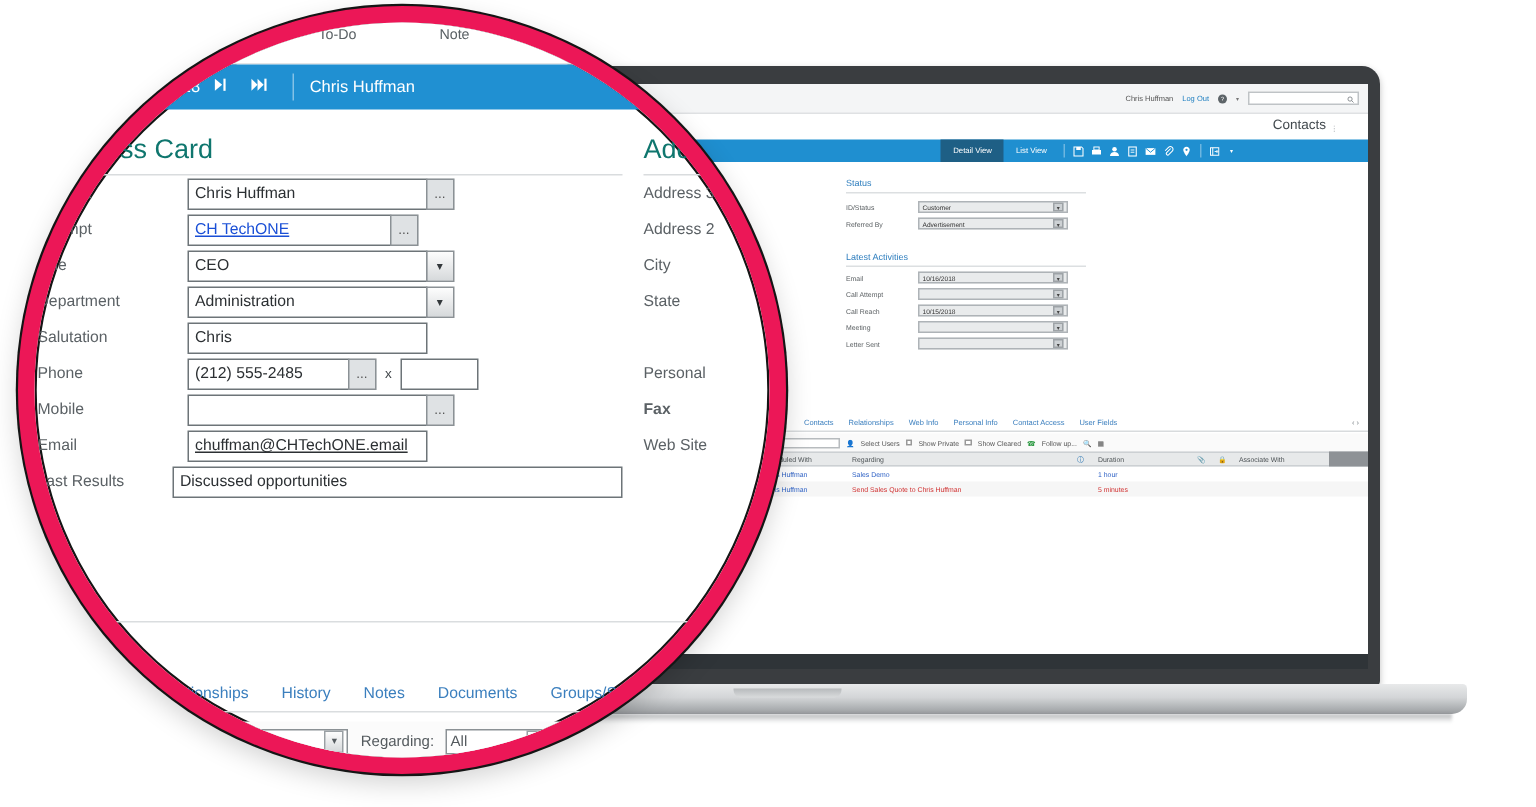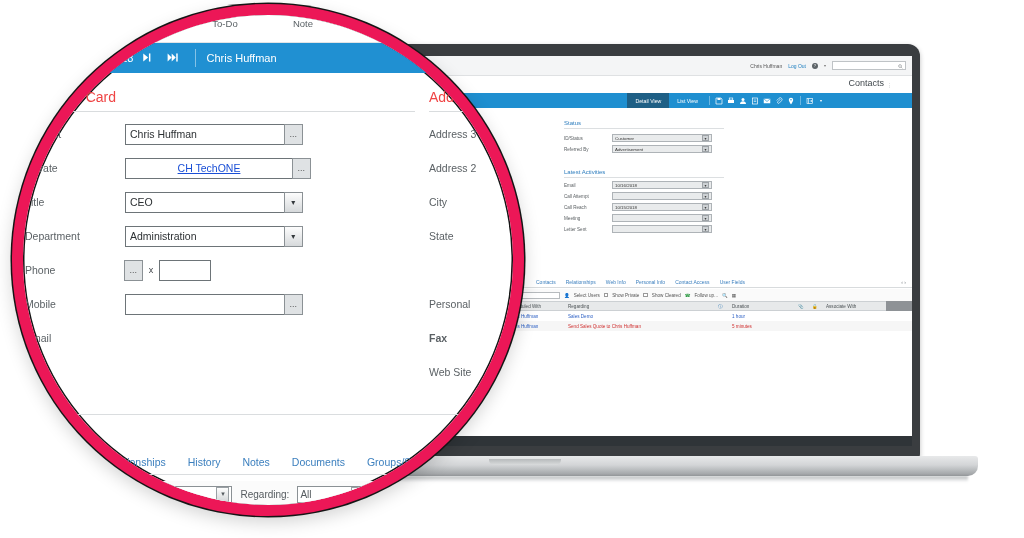--- a/index.html
+++ b/index.html
@@ -115,22 +115,22 @@
                 display:flex; align-items:center; justify-content:center; color:#2b7fbe; }
   .z-tool .ic svg { width:14px; height:14px; }
   .z-tool .lb { font-size:9.5px; color:#5a6165; }
 
   .z-bluebar { position:absolute; left:0; top:84px; width:1392px; height:30px; background:#2090d2;
                display:flex; align-items:center; color:#fff; font-size:11px; gap:0; padding-left:180px; }
   .z-bluebar .nv { width:26px; text-align:center; }
   .z-bluebar .vsep { width:1px; height:18px; background:rgba(255,255,255,.45); margin:0 10px; }
 
   .z-panel { position:absolute; }
-  .z-h2 { font-size:14px; color:#ef4444; border-bottom:1px solid #d9dcde; padding-bottom:6px; width:100%; }
-  .z-row { display:flex; align-items:center; height:24px; margin-top:10px; }
+  .z-h2 { font-size:18px; color:#0f766e; border-bottom:1px solid #d9dcde; padding-bottom:6px; width:100%; }
+  .z-row { display:flex; align-items:center; height:24px; margin-top:0; }
   .z-lab { font-size:10.5px; color:#5b6165; }
   .z-inp { height:21px; border:1.3px solid #6d7478; background:#fff; font-size:10.5px; color:#2c3033;
            display:flex; align-items:center; padding:0 4px; }
   .z-btn3 { width:19px; height:21px; border:1.3px solid #8b9195; background:#dfe2e4;
             display:flex; align-items:center; justify-content:center; font-size:9px; color:#555; margin-left:-1.3px; }
   .z-caret { width:19px; height:21px; border:1.3px solid #8b9195; background:linear-gradient(180deg,#fdfdfd,#d6d9db);
              display:flex; align-items:center; justify-content:center; font-size:8px; color:#33383b; margin-left:-1.3px; }
   .z-link { color:#1a4fd6; text-decoration:underline; }
   .z-under { text-decoration:underline; }
 
@@ -438,23 +438,23 @@
               <div class="z-row">
                 <div class="z-lab" style="width: 100px;">Contact</div>
                 <div style="display: flex; align-items: center;">
                   <div class="z-inp" style="width: 160px;">
                     <span>Chris Huffman</span>
                   </div>
                   <div class="z-btn3">...</div>
                 </div>
               </div>
               <div class="z-row">
-                <div class="z-lab" style="width: 100px;">Private</div>
-                <div style="display: flex; align-items: center;">
-                  <div class="z-inp" style="width: 168px; justify-content: center;">
+                <div class="z-lab" style="width: 100px;">Attempt</div>
+                <div style="display: flex; align-items: center;">
+                  <div class="z-inp" style="width: 136px;">
                     <span class="z-link">CH TechONE</span>
                   </div>
                   <div class="z-btn3">...</div>
                 </div>
               </div>
               <div class="z-row">
                 <div class="z-lab" style="width: 100px;">Title</div>
                 <div style="display: flex; align-items: center;">
                   <div class="z-inp" style="width: 160px;">
                     <span>CEO</span>
@@ -465,38 +465,62 @@
               <div class="z-row">
                 <div class="z-lab" style="width: 100px;">Department</div>
                 <div style="display: flex; align-items: center;">
                   <div class="z-inp" style="width: 160px;">
                     <span>Administration</span>
                   </div>
                   <div class="z-caret">▾</div>
                 </div>
               </div>
               <div class="z-row">
+                <div class="z-lab" style="width: 100px;">Salutation</div>
+                <div style="display: flex; align-items: center;">
+                  <div class="z-inp" style="width: 160px;">
+                    <span>Chris</span>
+                  </div>
+                </div>
+              </div>
+              <div class="z-row">
                 <div class="z-lab" style="width: 100px;">Phone</div>
                 <div style="display: flex; align-items: center;">
+                  <div class="z-inp" style="width: 108px;">
+                    <span>(212) 555-2485</span>
+                  </div>
                   <div class="z-btn3">...</div>
                   <span style="margin: 0px 6px; font-size: 9px;">x</span>
                   <div class="z-inp" style="width: 52px;"></div>
                 </div>
               </div>
               <div class="z-row">
                 <div class="z-lab" style="width: 100px;">Mobile</div>
                 <div style="display: flex; align-items: center;">
                   <div class="z-inp" style="width: 160px;">
                     <span></span>
                   </div>
                   <div class="z-btn3">...</div>
                 </div>
               </div>
               <div class="z-row">
                 <div class="z-lab" style="width: 100px;">Email</div>
+                <div style="display: flex; align-items: center;">
+                  <div class="z-inp" style="width: 160px;">
+                    <span class="z-under">chuffman@CHTechONE.email</span>
+                  </div>
+                </div>
+              </div>
+              <div class="z-row">
+                <div class="z-lab" style="width: 100px;">Last Results</div>
+                <div style="display: flex; align-items: center;">
+                  <div class="z-inp" style="width: 300px;">
+                    <span>Discussed opportunities</span>
+                  </div>
+                </div>
               </div>
             </div>
         </div>
 
         <div class="z-panel" style="left:500px; top:130px; width:360px;">
           <div class="z-h2">Address</div>
           <div id="ad-rows">
               <div class="z-row">
                 <div class="z-lab" style="width: 100px;">Address 3</div>
               </div>

